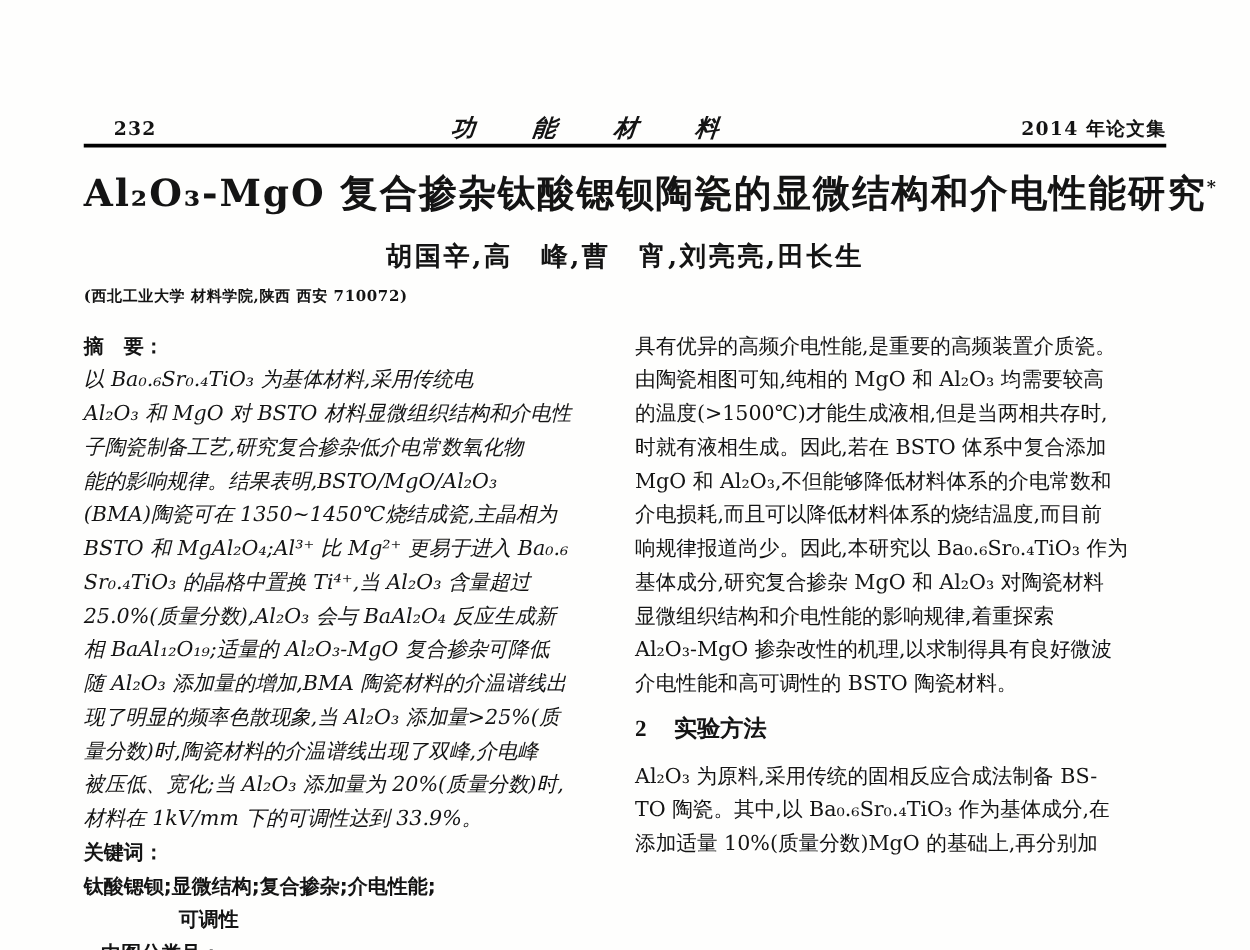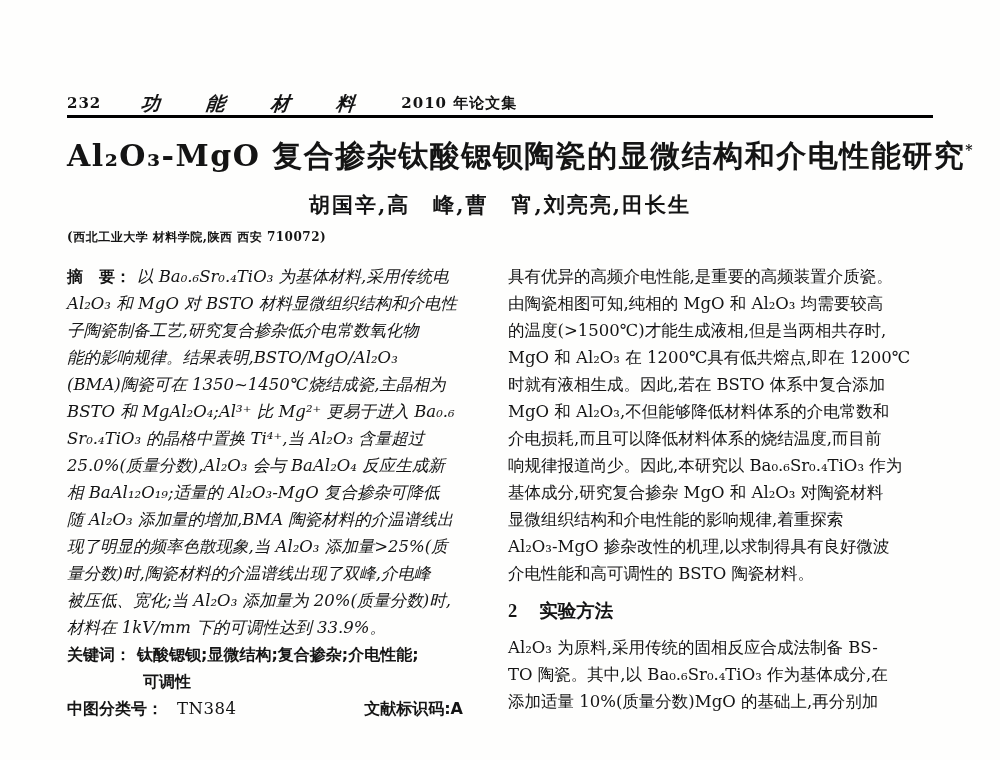--- a/index.html
+++ b/index.html
@@ -9,22 +9,22 @@
     height: 760px;
     background: #fefefd;
     overflow: hidden;
     font-family: "DejaVu Serif", "Liberation Serif", serif;
     color: #141414;
   }
   .content { width: 866px; margin: 0 auto; padding-top: 94px; }
 
   
   .runhead {
-    display: flex; justify-content: flex-start; align-items: flex-end;
-    font-size: 15px; font-weight: bold; line-height: 19px;
+    display: flex; justify-content: space-between; align-items: flex-end;
+    font-size: 15px; font-weight: bold; line-height: 19px; margin-left: 24px;
   }
   .runhead .pageno { letter-spacing: 1px; }
   .runhead .journal {
     font-size: 19px; font-style: italic; font-weight: bold;
     letter-spacing: 46px; padding-left: 40px;
     transform: skewX(-6deg);
   }
   .runhead .issue { letter-spacing: 1px; }
   .head-rule { height: 3px; background: #000; margin-top: 2px; }
 
@@ -40,21 +40,21 @@
     font-size: 21px; font-weight: bold; letter-spacing: 2px; line-height: 30px;
   }
   .affiliation {
     margin-top: 5px; text-align: left;
     font-size: 12px; font-weight: bold; line-height: 24px; letter-spacing: 0.5px;
   }
 
   
   .columns { display: flex; gap: 17px; margin-top: 14px; }
   .col { width: 424px; font-size: 16.5px; line-height: 27px; }
-  .line { white-space: nowrap; }
+  .line { white-space: nowrap; flex-direction: column; }
   .kaiti { font-style: italic; }          
   .hei {                                   
     font-family: "DejaVu Sans", "Liberation Sans", sans-serif;
     font-weight: bold; font-style: normal; font-size: 16px;
   }
   .firstline { display: flex; }
   .firstline .hei { flex: 0 0 auto; margin-right: 6px; }
   .kw-wrap { padding-left: 76px; }
   .clc-row { display: flex; align-items: baseline; }
   .clc-value { margin-left: 14px; letter-spacing: 0.5px; }
@@ -70,21 +70,21 @@
 </style>
 </head>
 <body>
 
 <div class="page">
   <div class="content">
 
     <div class="runhead">
       <span class="pageno">232</span>
       <span class="journal">功能材料</span>
-      <span class="issue">2010 年论文集</span>
+      <span class="issue">2014 年论文集</span>
     </div>
     <div class="head-rule"></div>
 
     <div class="title"><span>Al₂O₃-MgO 复合掺杂钛酸锶钡陶瓷的显微结构和介电性能研究</span><sup>*</sup></div>
     <div class="authors">胡国辛,高　峰,曹　宵,刘亮亮,田长生</div>
     <div class="affiliation">(西北工业大学 材料学院,陕西 西安 710072)</div>
 
     <div class="columns">
 
       <div class="col">
@@ -119,21 +119,20 @@
           <span class="clc-value">TN384</span>
           <span class="hei doc-code">文献标识码:A</span>
         </div>
       </div>
 
       <div class="col">
         <div>
             <div class="line">具有优异的高频介电性能,是重要的高频装置介质瓷。</div>
             <div class="line">由陶瓷相图可知,纯相的 MgO 和 Al₂O₃ 均需要较高</div>
             <div class="line">的温度(&gt;1500℃)才能生成液相,但是当两相共存时,</div>
-            <div class="line">MgO 和 Al₂O₃ 在 1200℃具有低共熔点,即在 1200℃</div>
             <div class="line">时就有液相生成。因此,若在 BSTO 体系中复合添加</div>
             <div class="line">MgO 和 Al₂O₃,不但能够降低材料体系的介电常数和</div>
             <div class="line">介电损耗,而且可以降低材料体系的烧结温度,而目前</div>
             <div class="line">响规律报道尚少。因此,本研究以 Ba₀.₆Sr₀.₄TiO₃ 作为</div>
             <div class="line">基体成分,研究复合掺杂 MgO 和 Al₂O₃ 对陶瓷材料</div>
             <div class="line">显微组织结构和介电性能的影响规律,着重探索</div>
             <div class="line">Al₂O₃-MgO 掺杂改性的机理,以求制得具有良好微波</div>
             <div class="line">介电性能和高可调性的 BSTO 陶瓷材料。</div>
           </div>
         <div class="section-heading">

